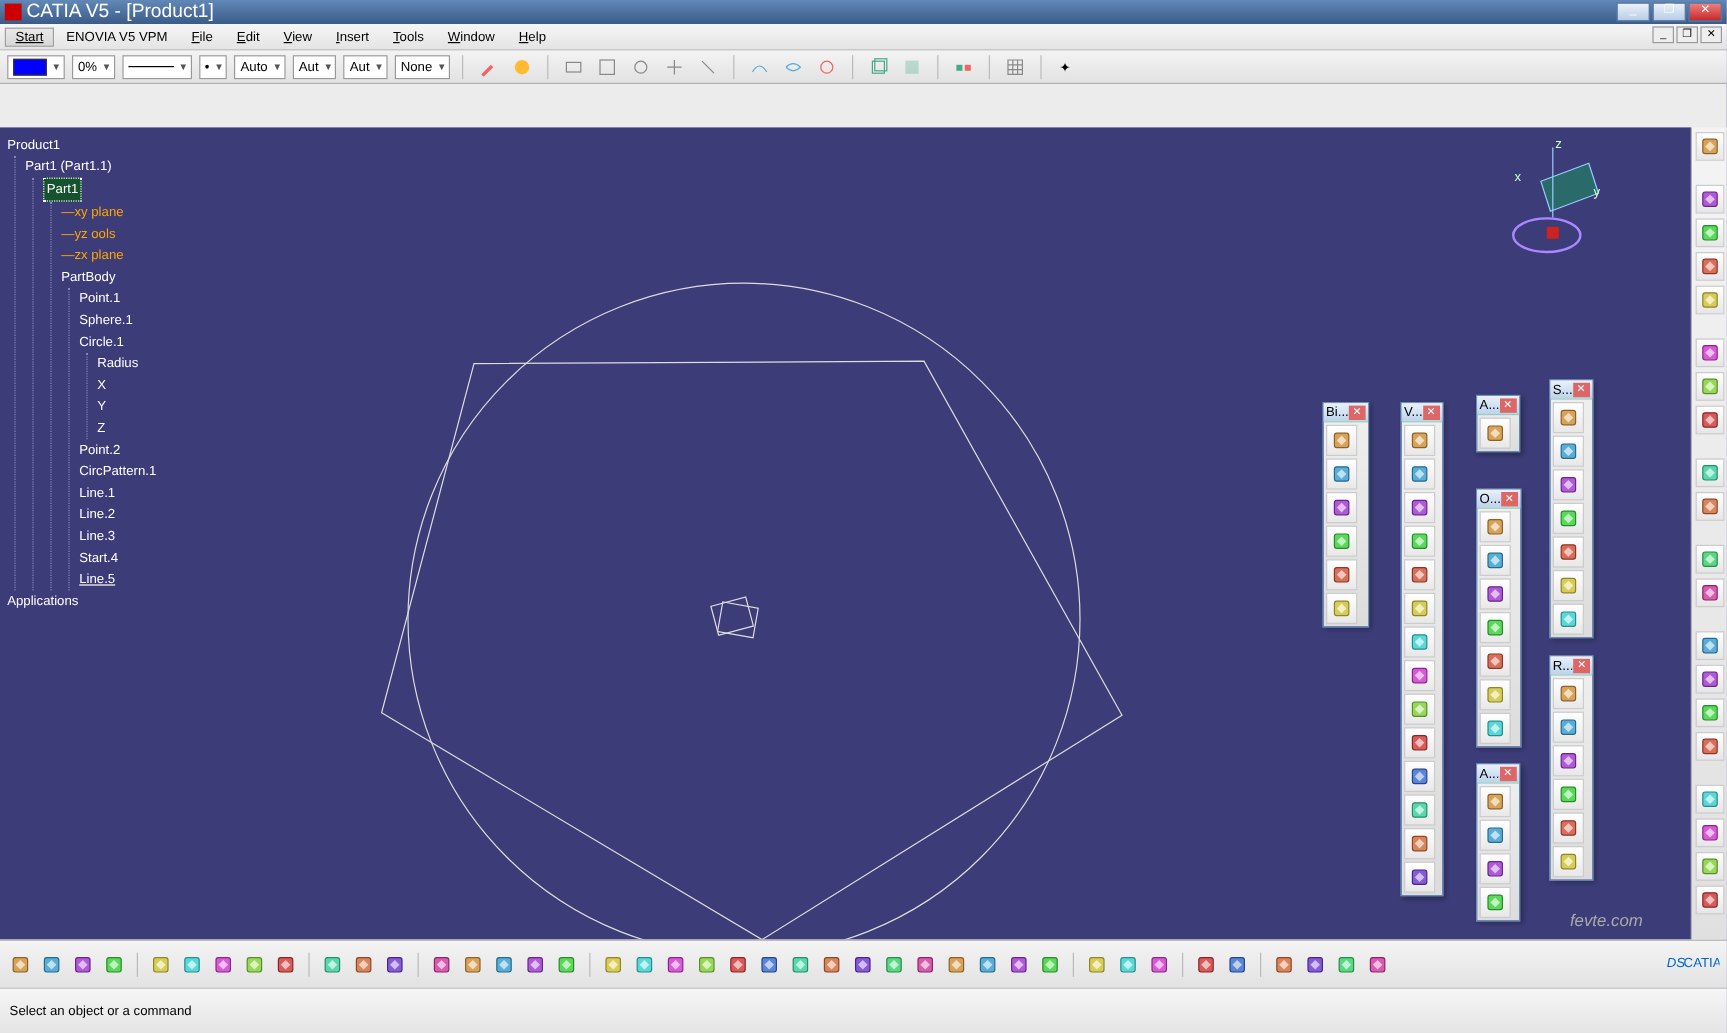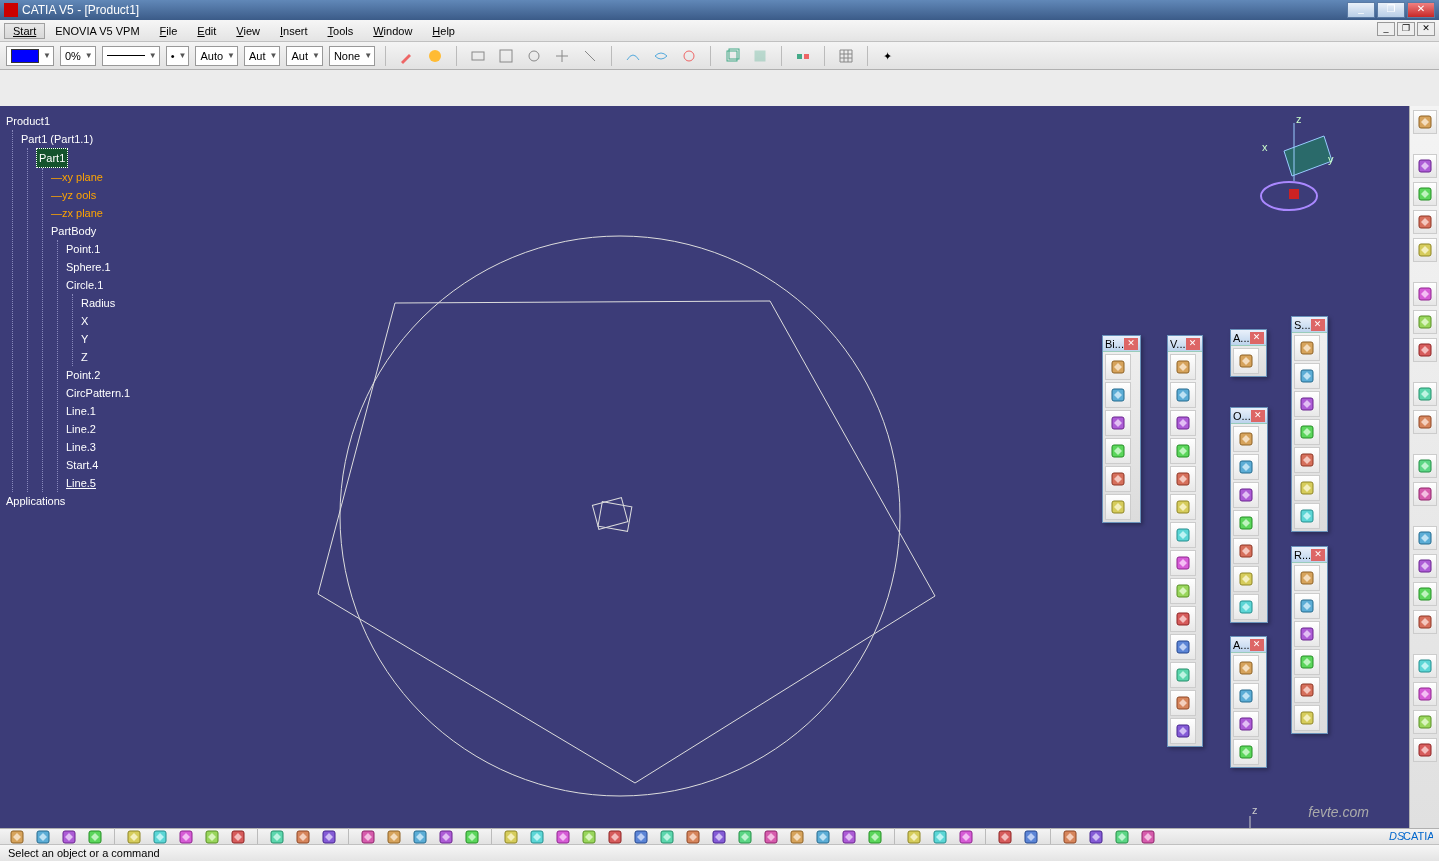--- a/index.html
+++ b/index.html
@@ -1,19 +1,19 @@
 <!DOCTYPE html>
 <html><head>
 <meta charset="utf-8">
 <style>
 * { margin: 0; padding: 0; box-sizing: border-box; font-family: "Segoe UI", Tahoma, sans-serif; font-size: 11px; user-select: none; }
 body { background: #ececec; overflow: hidden; width: 1439px; height: 861px; display: flex; flex-direction: column; }
 .titlebar { height: 20px; background: linear-gradient(#6188b8,#3b5b88); color: #fff; display: flex; align-items: center; padding: 0 4px; }
 .titlebar .icon { width: 14px; height: 14px; background: #c00; margin-right: 4px; }
-.titlebar .title { flex: 1; font-size: 12px; }
+.titlebar .title { flex: 1; font-size: 16px; }
 .win-btns { display: flex; gap: 2px; }
 .win-btn { width: 28px; height: 16px; background: linear-gradient(#eaf1f9,#b7cde6); border: 1px solid #5a7aa4; text-align: center; line-height: 12px; cursor: pointer; font-size: 10px; }
 .win-btn.close { background: linear-gradient(#f08080,#c62828); color: #fff; }
 .menubar { height: 22px; background: linear-gradient(#f6f6f6,#e4e4e4); display: flex; align-items: center; padding: 0 4px; border-bottom: 1px solid #c0c0c0; position: relative; }
 .menubar .start { background: linear-gradient(#e8e8e8,#d8d8d8); border: 1px solid #a0a0a0; padding: 1px 8px; margin-right: 0; cursor: pointer; }
 .menubar .m { padding: 2px 10px; cursor: pointer; }
 .menubar .u { text-decoration: underline; }
 .menubar .doc-btns { position: absolute; right: 4px; top: 2px; display: flex; gap: 2px; }
 .menubar .doc-btn { width: 18px; height: 14px; border: 1px solid #999; background: #eee; text-align: center; line-height: 10px; cursor: pointer; font-size: 9px; }
 .toolbar-row { height: 28px; background: linear-gradient(#f4f4f4,#e2e2e2); border-bottom: 1px solid #b0b0b0; display: flex; align-items: center; padding: 0 6px; gap: 6px; }
@@ -33,22 +33,22 @@
 svg.scene { position: absolute; inset: 0; }
 .compass { position: absolute; right: 60px; top: 10px; }
 .float-tb { position: absolute; background: linear-gradient(#f0f0f0,#dcdcdc); border: 1px solid #6a93bc; box-shadow: 2px 2px 4px rgba(0,0,0,.3); }
 .float-tb .hd { height: 16px; background: linear-gradient(#eaf1fb,#bcd3ec); display: flex; align-items: center; justify-content: space-between; padding: 0 2px; font-size: 10px; cursor: move; border-bottom: 1px solid #9cb; }
 .float-tb .hd .x { width: 14px; height: 12px; background: #d66; color: #fff; text-align: center; line-height: 11px; font-size: 9px; cursor: pointer; }
 .float-tb .body { padding: 2px; display: grid; gap: 2px; }
 .float-tb .tbtn { width: 26px; height: 26px; border: 1px solid #ccc; background: linear-gradient(#fff,#e8e8e8); cursor: pointer; display: flex; align-items: center; justify-content: center; }
 .right-bar { width: 30px; background: linear-gradient(#f4f4f4,#e0e0e0); border-left: 1px solid #b0b0b0; display: flex; flex-direction: column; align-items: center; padding: 4px 0; gap: 4px; }
 .right-bar .rbtn { width: 24px; height: 24px; border: 1px solid #ccc; background: linear-gradient(#fff,#e6e6e6); cursor: pointer; display: flex; align-items: center; justify-content: center; }
 .right-bar .gap { height: 12px; }
-.bottom-tb { height: 16px; background: linear-gradient(#f4f4f4,#e2e2e2); border-top: 1px solid #b0b0b0; display: flex; align-items: center; padding: 0 6px; gap: 4px; }
-.statusbar { height: 17px; background: linear-gradient(#f6f6f6,#e4e4e4); border-top: 1px solid #c0c0c0; display: flex; align-items: center; padding: 0 8px; font-size: 11px; }
+.bottom-tb { height: 40px; background: linear-gradient(#f4f4f4,#e2e2e2); border-top: 1px solid #b0b0b0; display: flex; align-items: center; padding: 0 6px; gap: 4px; }
+.statusbar { height: 38px; background: linear-gradient(#f6f6f6,#e4e4e4); border-top: 1px solid #c0c0c0; display: flex; align-items: center; padding: 0 8px; font-size: 11px; }
 .glyph { width: 16px; height: 16px; }
 </style>
 </head>
 <body>
 
 <div class="titlebar">
   <div class="icon"></div>
   <div class="title">CATIA V5 - [Product1]</div>
   <div class="win-btns">
     <div class="win-btn">_</div>

